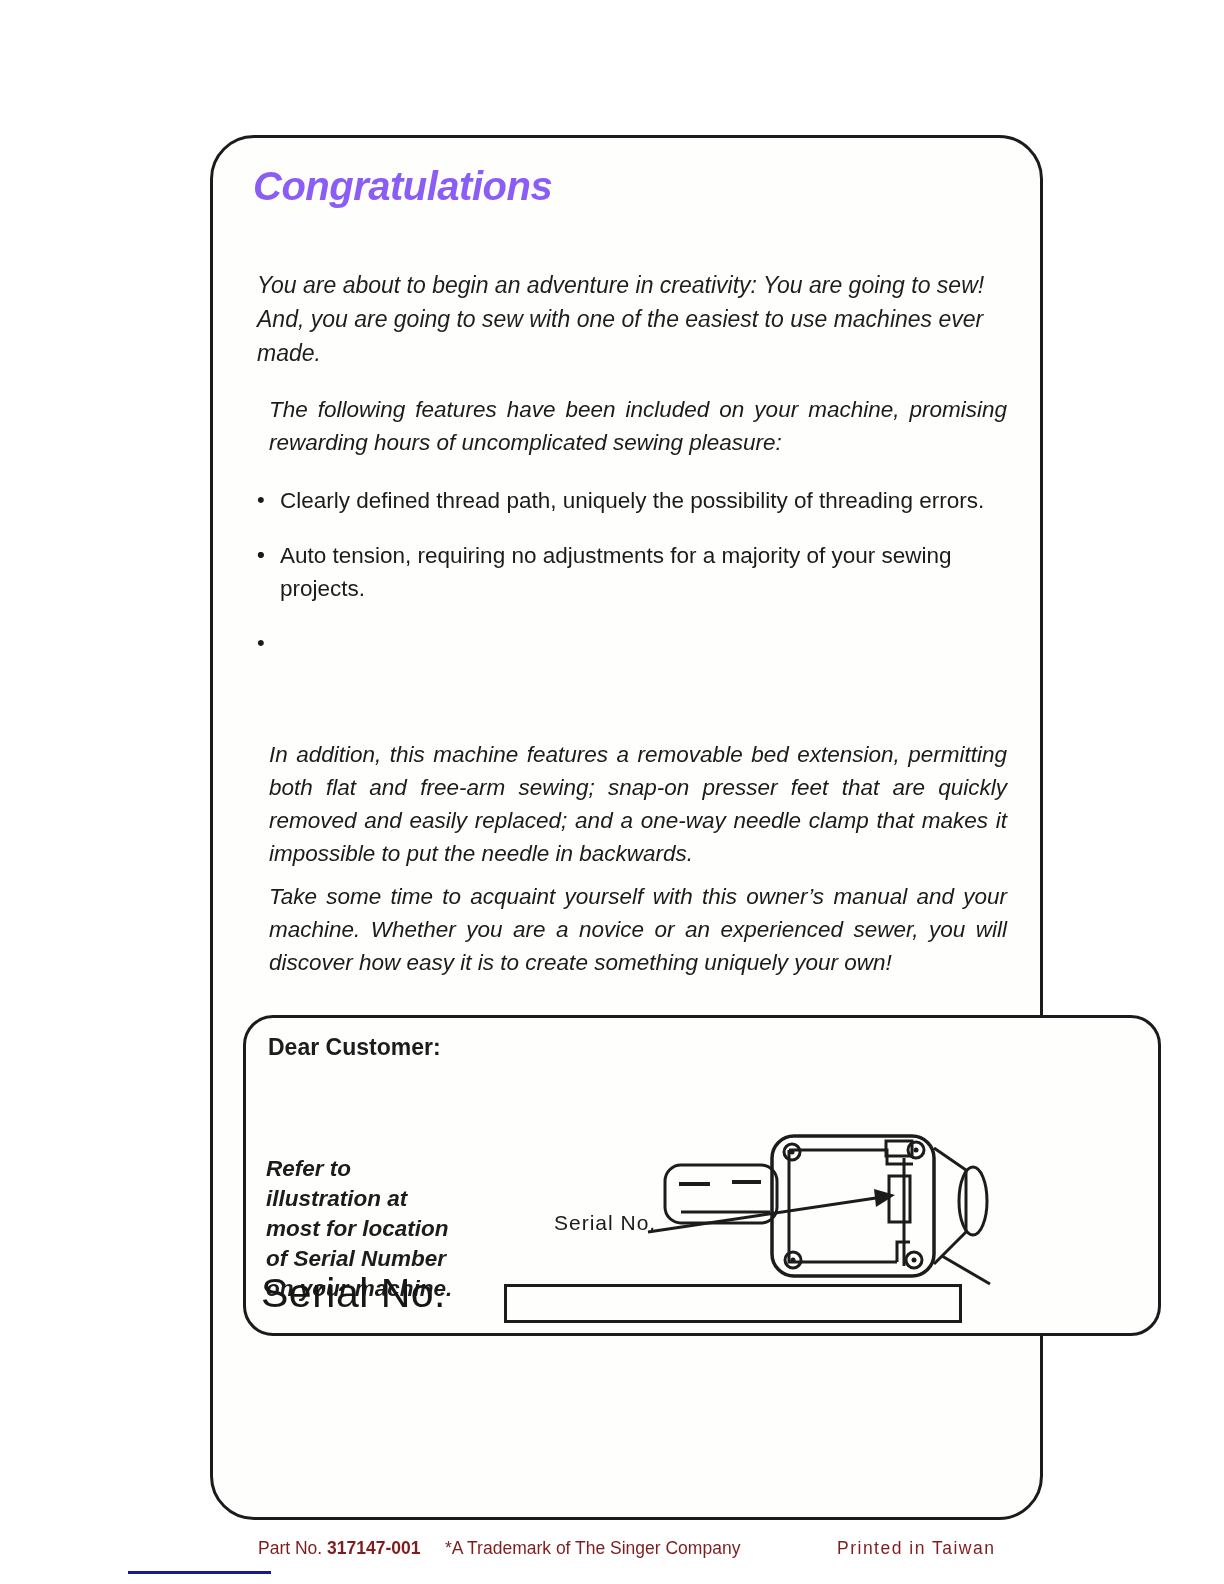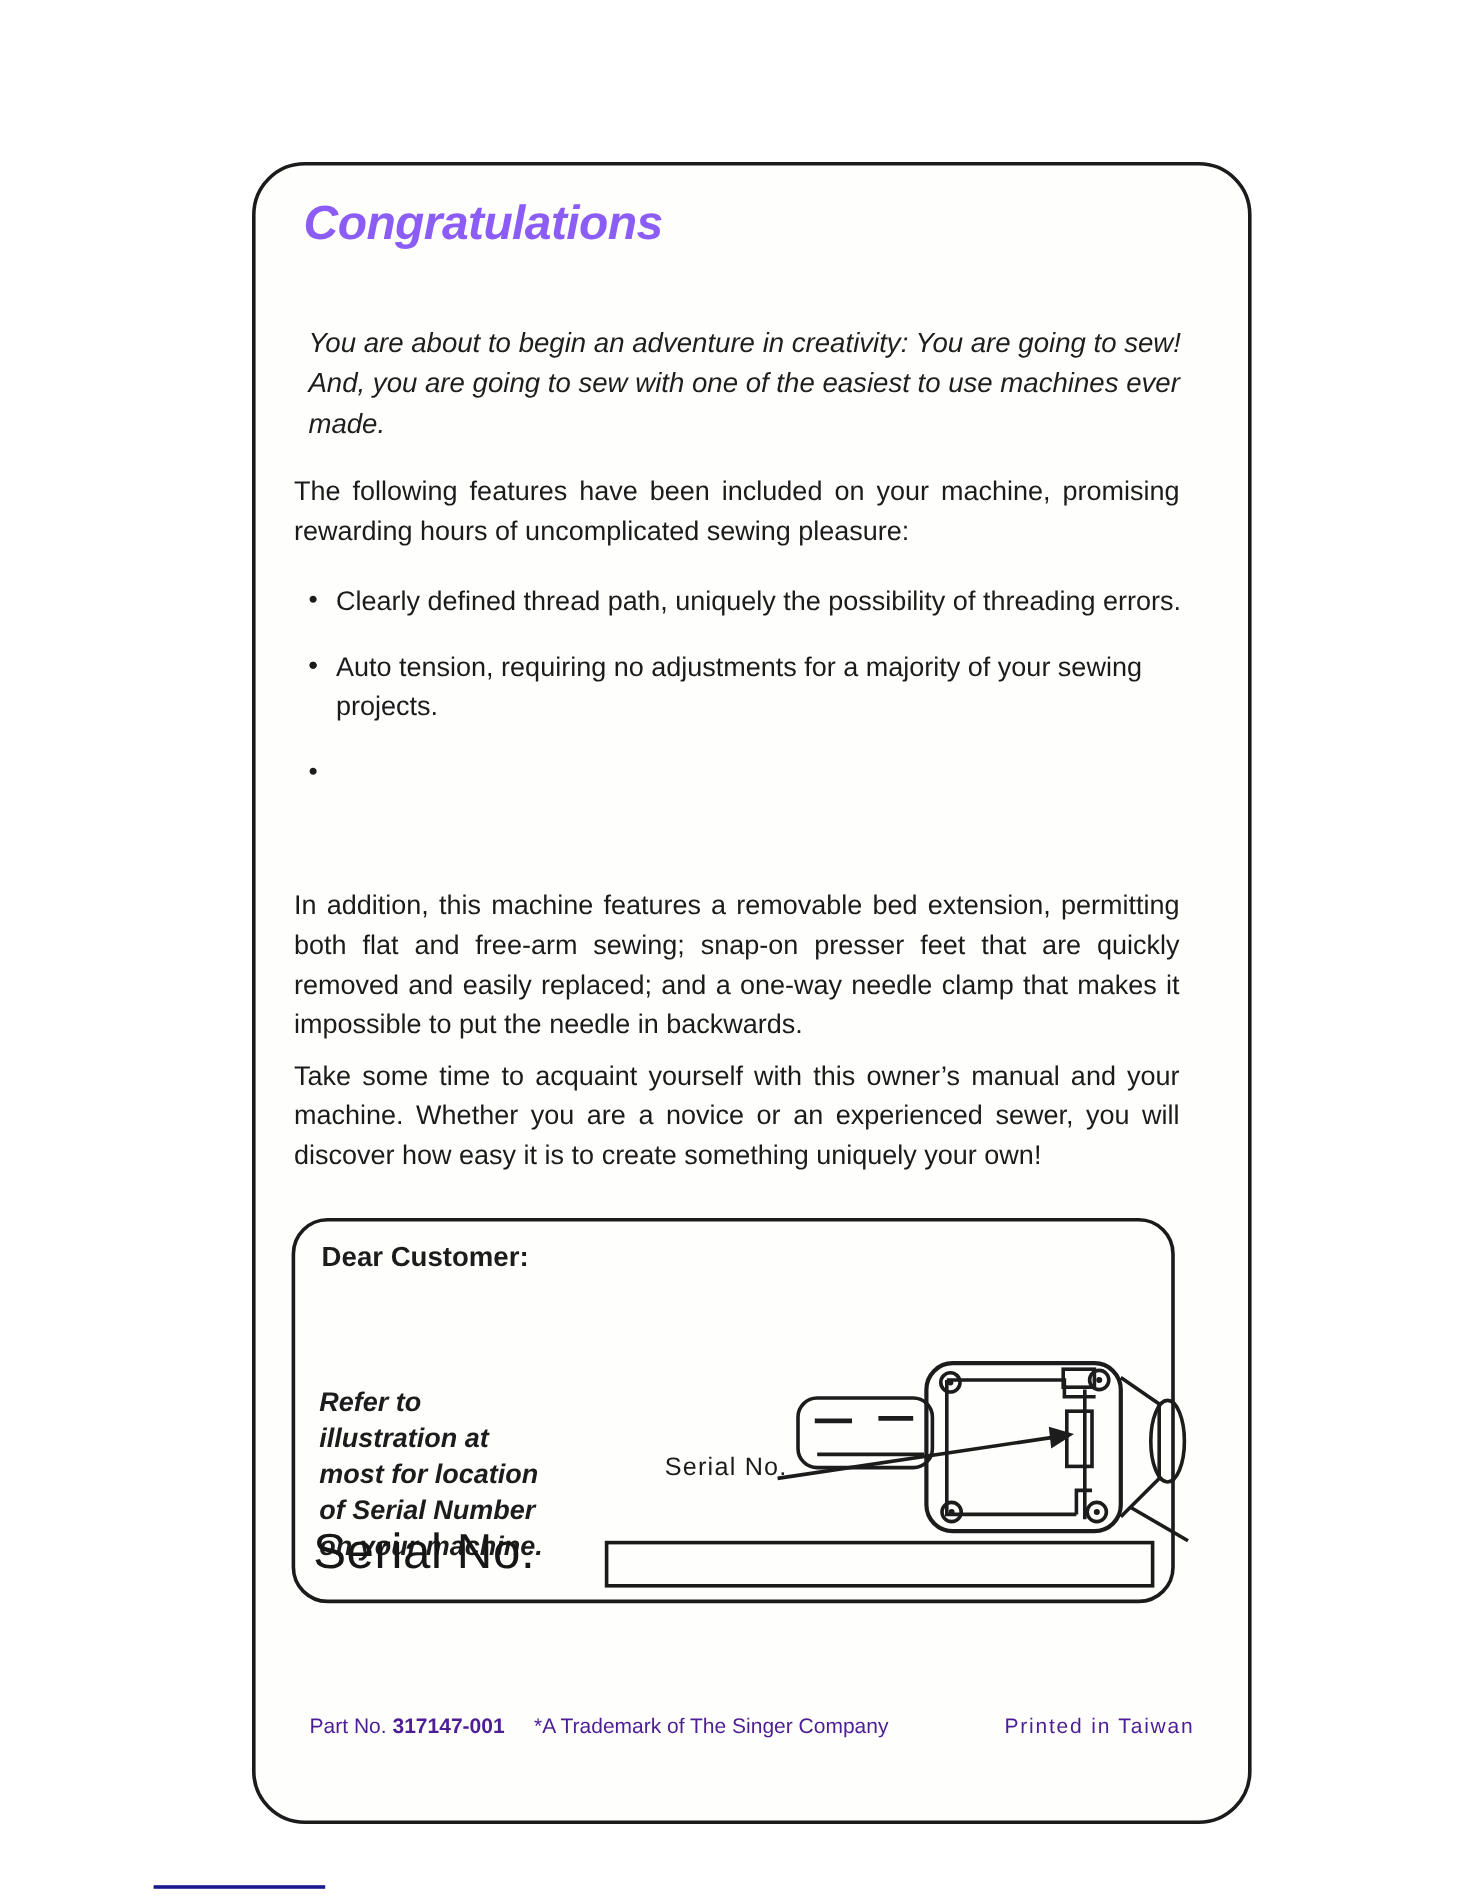--- a/index.html
+++ b/index.html
@@ -33,26 +33,27 @@
     position: absolute;
     left: 44px; top: 130px;
     width: 742px;
     font-size: 23px;
     font-style: italic;
     line-height: 34px;
     color: #1e1e1e;
   }
   .para {
     position: absolute;
-    left: 32px;
+    left: 56px;
     width: 738px;
     font-size: 22.5px;
     line-height: 33px;
     text-align: justify;
     color: #1b1b1b;
+    font-style: italic;
   }
   .lead   { top: 255px; }
   .addl   { top: 600px; }
   .acq    { top: 742px; }
   .features {
     position: absolute;
     left: 44px; top: 346px;
     width: 742px;
     list-style: none;
   }
@@ -65,21 +66,21 @@
     color: #1b1b1b;
   }
   .features li .bullet {
     position: absolute;
     left: 0; top: -1px;
     font-size: 22px;
   }
   .customer-box {
     position: absolute;
     left: 30px; top: 877px;
-    width: 736px; height: 321px;
+    width: 918px; height: 321px;
     border: 3px solid #1b1b1b;
     border-radius: 30px;
     background: #fefefd;
   }
   .cb-heading {
     position: absolute;
     left: 22px; top: 16px;
     font-size: 23px;
     font-weight: bold;
   }
@@ -123,25 +124,25 @@
   .cb-serial-blank {
     position: absolute;
     left: 258px; top: 266px;
     width: 458px; height: 39px;
     border: 3px solid #1b1b1b;
     background: #fefefd;
   }
   .ensure { top: 1217px; }
   .footer-line {
     position: absolute;
-    left: 0; top: 1290px;
+    left: 0; top: 1400px;
     width: 100%;
     height: 24px;
     font-size: 17.5px;
-    color: #4c1d95;
+    color: #7f1d1d;
   }
   .footer-part      { position: absolute; left: 45px; }
   .footer-part b    { font-weight: bold; }
   .footer-trademark { position: absolute; left: 232px; }
   .footer-printed   { position: absolute; left: 624px; letter-spacing: 1.5px; }
   .scan-line {
     position: absolute;
     left: 128px; top: 1571px;
     width: 143px; height: 3px;
     background: #1a1a8e;

